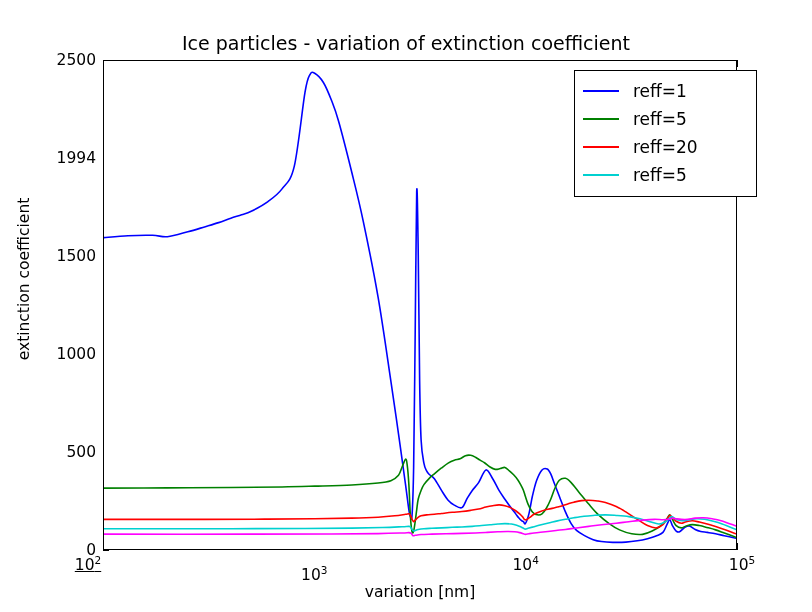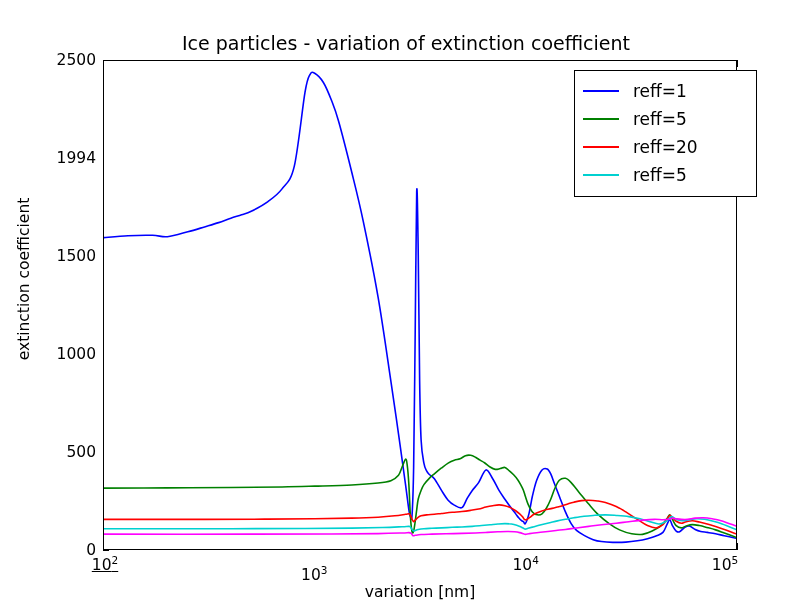--- a/index.html
+++ b/index.html
@@ -147,24 +147,24 @@
       <div class="ytick-label" style="top: 354px; width: 90px;">1000</div>
       <div class="tick" style="left: 103px; top: 354px; width: 6px; height: 1.3px;"></div>
       <div class="ytick-label" style="top: 256px; width: 90px;">1500</div>
       <div class="tick" style="left: 103px; top: 256px; width: 6px; height: 1.3px;"></div>
       <div class="ytick-label" style="top: 158px; width: 90px;">1994</div>
       <div class="tick" style="left: 103px; top: 158px; width: 6px; height: 1.3px;"></div>
       <div class="ytick-label" style="top: 60px; width: 90px;">2500</div>
       <div class="tick" style="left: 103px; top: 60px; width: 6px; height: 1.3px;"></div>
     </div>
   <div id="xtick-labels">
-      <div class="xtick-label" style="left: 105px; text-decoration: underline;">10<sup>2</sup></div>
+      <div class="xtick-label" style="left: 88px; text-decoration: underline;">10<sup>2</sup></div>
       <div class="xtick-label" style="left: 314.333px; margin-top: 10px;">10<sup>3</sup></div>
       <div class="xtick-label" style="left: 525.667px;">10<sup>4</sup></div>
-      <div class="xtick-label" style="left: 725px;">10<sup>5</sup></div>
+      <div class="xtick-label" style="left: 742px;">10<sup>5</sup></div>
       <div class="tick" style="left: 103px; width: 1.3px; height: 7px; top: 543px;"></div>
       <div class="tick" style="left: 103px; width: 1.3px; height: 7px; top: 60px;"></div>
       <div class="tick" style="left: 166.618px; width: 1.3px; height: 4px; top: 546px;"></div>
       <div class="tick" style="left: 166.618px; width: 1.3px; height: 4px; top: 60px;"></div>
       <div class="tick" style="left: 203.832px; width: 1.3px; height: 4px; top: 546px;"></div>
       <div class="tick" style="left: 203.832px; width: 1.3px; height: 4px; top: 60px;"></div>
       <div class="tick" style="left: 230.235px; width: 1.3px; height: 4px; top: 546px;"></div>
       <div class="tick" style="left: 230.235px; width: 1.3px; height: 4px; top: 60px;"></div>
       <div class="tick" style="left: 250.716px; width: 1.3px; height: 4px; top: 546px;"></div>
       <div class="tick" style="left: 250.716px; width: 1.3px; height: 4px; top: 60px;"></div>

